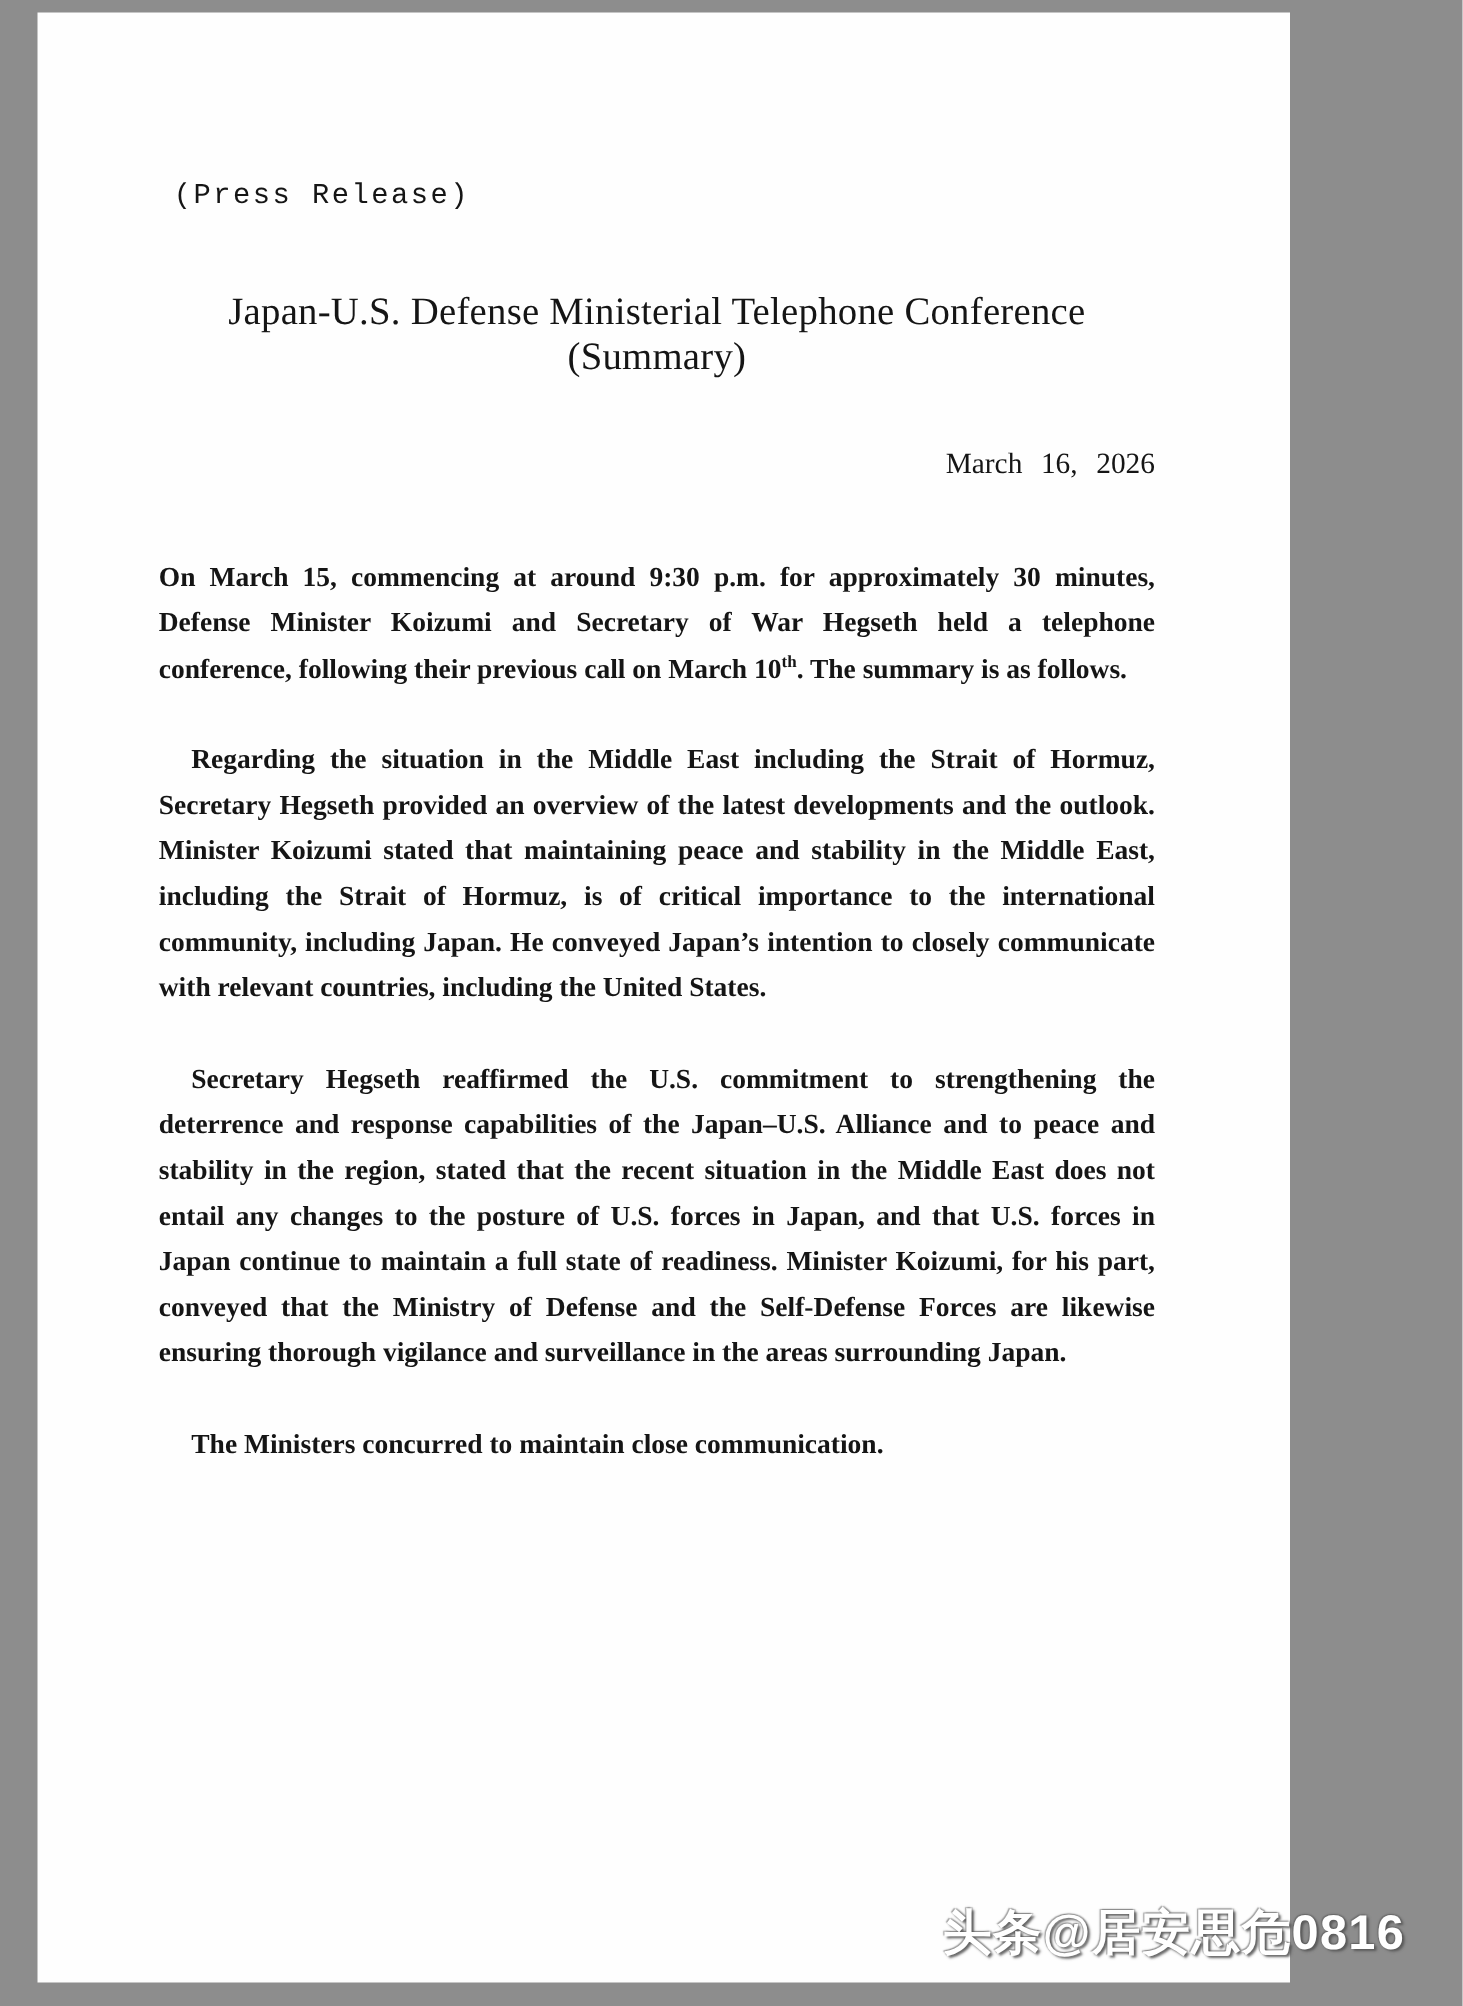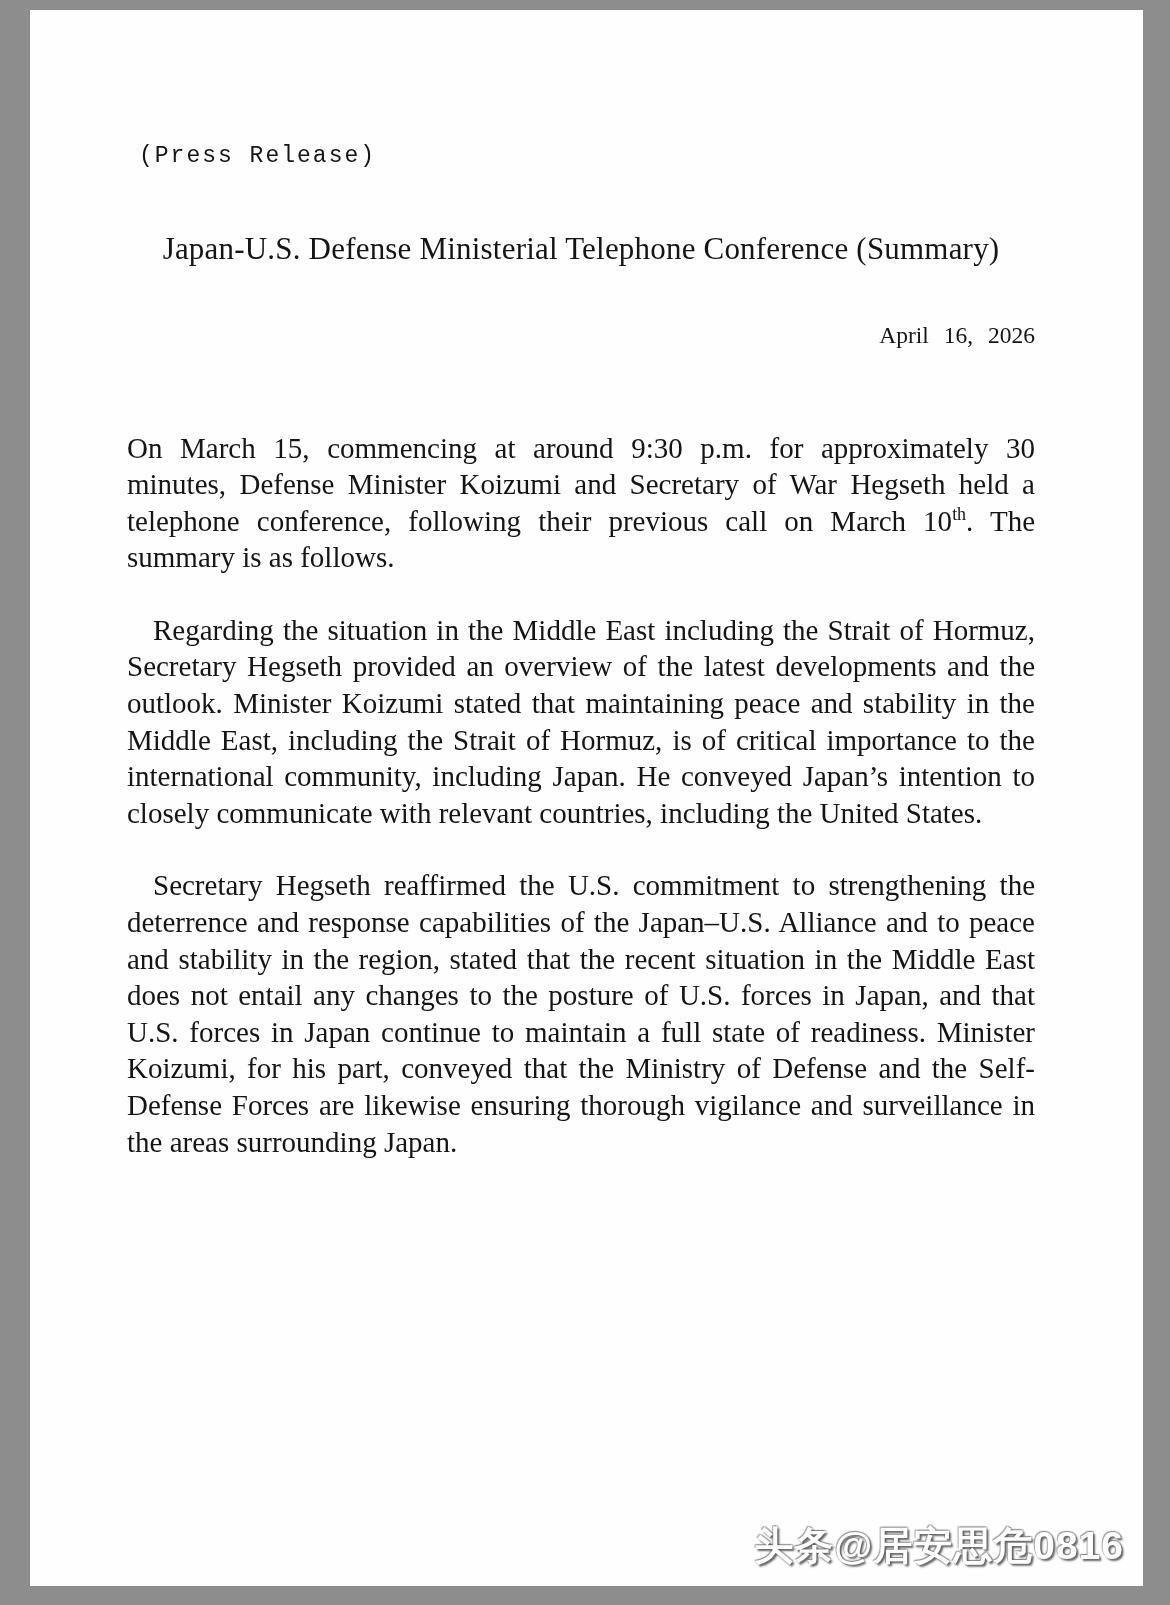--- a/index.html
+++ b/index.html
@@ -12,21 +12,21 @@
     position: relative;
     background: #8d8d8d;
     font-family: "Liberation Serif", serif;
     color: #151515;
     overflow: hidden;
   }
   .paper {
     position: absolute;
     left: 30px;
     top: 10px;
-    width: 1113px;
+    width: 1002px;
     height: 1576px;
     background: #fefefe;
   }
   .content {
     padding: 133px 108px 0 97px;
   }
   .press-release {
     font-family: "Liberation Mono", monospace;
     font-size: 23px;
     letter-spacing: 2px;
@@ -40,24 +40,25 @@
     letter-spacing: 0.2px;
   }
   .dateline {
     margin-top: 50px;
     text-align: right;
     font-size: 23.5px;
     line-height: 36.5px;
     word-spacing: 9px;
   }
   .body-text {
-    margin-top: 76px;
-    font-size: 29px;
+    margin-top: 54px;
+    font-size: 22px;
     line-height: 36.6px;
     text-align: justify;
+    font-weight: bold;
   }
   .body-text p {
     margin: 0;
   }
   .body-text p + p {
     margin-top: 36px;
   }
   .body-text p.indent {
     text-indent: 26px;
   }
@@ -86,28 +87,29 @@
 <body>
 
 <div class="paper">
   <div class="content">
 
     <div class="press-release">(Press Release)</div>
 
     <div class="doc-title">Japan-U.S. Defense Ministerial Telephone Conference (Summary)</div>
 
     <div class="dateline">
-      <div>April 16, 2026</div>
+      <div>March 16, 2026</div>
     </div>
 
     <div class="body-text">
       <p><span>On March 15, commencing at around 9:30 p.m. for approximately 30 minutes, Defense Minister Koizumi and Secretary of War Hegseth held a telephone conference, following their previous call on March 10</span><sup>th</sup><span>. The summary is as follows.</span></p>
 
       <p class="indent">Regarding the situation in the Middle East including the Strait of Hormuz, Secretary Hegseth provided an overview of the latest developments and the outlook. Minister Koizumi stated that maintaining peace and stability in the Middle East, including the Strait of Hormuz, is of critical importance to the international community, including Japan. He conveyed Japan’s intention to closely communicate with relevant countries, including the United States.</p>
 
       <p class="indent">Secretary Hegseth reaffirmed the U.S. commitment to strengthening the deterrence and response capabilities of the Japan–U.S. Alliance and to peace and stability in the region, stated that the recent situation in the Middle East does not entail any changes to the posture of U.S. forces in Japan, and that U.S. forces in Japan continue to maintain a full state of readiness. Minister Koizumi, for his part, conveyed that the Ministry of Defense and the Self-Defense Forces are likewise ensuring thorough vigilance and surveillance in the areas surrounding Japan.</p>
 
+      <p class="indent">The Ministers concurred to maintain close communication.</p>
     </div>
 
   </div>
 </div>
 
 <div class="watermark">头条@居安思危0816</div>
 
 </body></html>

